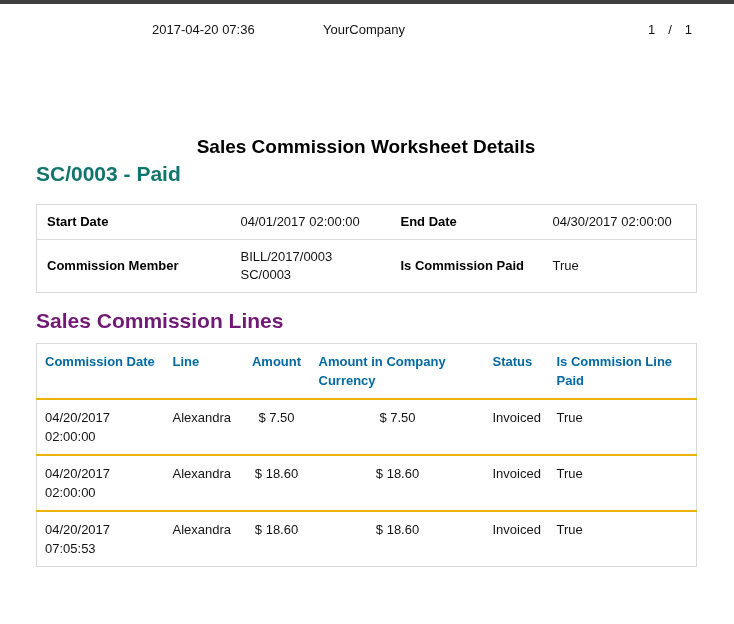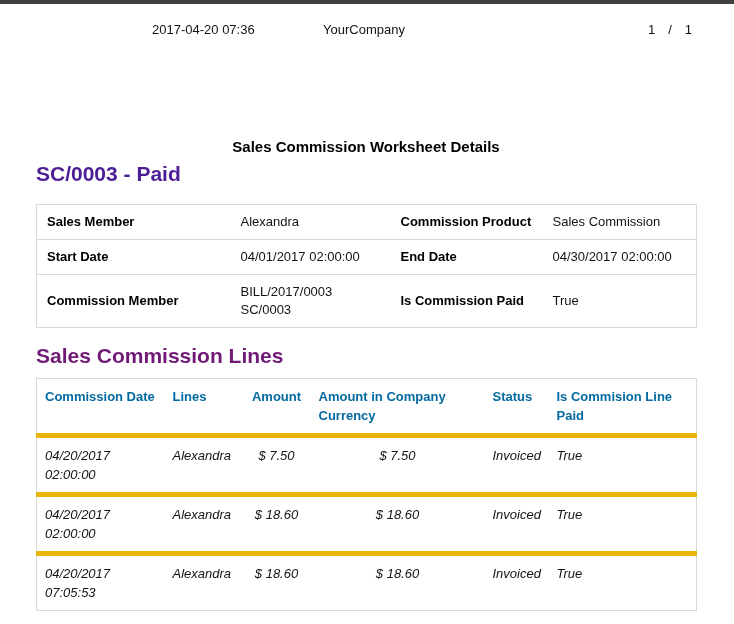--- a/index.html
+++ b/index.html
@@ -21,53 +21,53 @@
     line-height: 18px;
   }
   .hdr-left  { flex: 1; text-align: right; }
   .hdr-center{ flex: 1; text-align: center; }
   .hdr-right { flex: 1; display: flex; justify-content: flex-end; gap: 13px; }
 
   .content { padding: 0 38px 0 36px; }
 
   .report-title {
     margin: 97px 0 0 0;
-    font-size: 15px;
+    font-size: 19px;
     line-height: 22px;
     font-weight: bold;
     text-align: center;
     color: #000;
   }
   .worksheet-heading {
     margin: 4px 0 0 0;
     font-size: 21px;
     line-height: 24px;
     font-weight: bold;
-    color: #4c1d95;
+    color: #0f766e;
   }
 
   table { border-collapse: collapse; width: 660px; table-layout: fixed; }
 
   .summary-table { margin-top: 18px; border: 1px solid #d9d9d9; font-size: 13px; }
   .summary-table td { padding: 8px 10px; line-height: 18px; vertical-align: middle; }
   .summary-table tr + tr td { border-top: 1px solid #d9d9d9; }
   td.lbl { font-weight: bold; color: #000; }
 
   .lines-heading {
     margin: 16px 0 0 0;
     font-size: 21px;
     line-height: 24px;
     font-weight: bold;
     color: #701a75;
   }
 
   .lines-table { margin-top: 10px; border: 1px solid #d9d9d9; font-size: 13px; }
   .lines-table th, .lines-table td { padding: 8px; line-height: 19px; vertical-align: top; text-align: left; }
   .lines-table th { font-weight: bold; color: #0369a1; }
-  .lines-table tbody td { border-top: 5px solid #eab308; font-style: italic; }
+  .lines-table tbody td { border-top: 2px solid #eab308; }
   .lines-table tbody tr { height: 54px; }
   .lines-table .num { text-align: center; }
 </style>
 </head>
 <body>
 
 <div class="page">
   <div class="top-bar"></div>
 
   <header class="page-header">
@@ -86,26 +86,20 @@
 
     <table class="summary-table">
       <colgroup>
         <col style="width:194px">
           <col style="width:160px">
           <col style="width:152px">
           <col style="width:154px">
       </colgroup>
       <tbody>
         <tr>
-          <td class="lbl">Sales Member</td>
-          <td class="val">Alexandra</td>
-          <td class="lbl">Commission Product</td>
-          <td class="val">Sales Commission</td>
-        </tr>
-        <tr>
           <td class="lbl">Start Date</td>
           <td class="val">04/01/2017 02:00:00</td>
           <td class="lbl">End Date</td>
           <td class="val">04/30/2017 02:00:00</td>
         </tr>
         <tr>
           <td class="lbl">Commission Member</td>
           <td class="val">BILL/2017/0003 SC/0003</td>
           <td class="lbl">Is Commission Paid</td>
           <td class="val">True</td>
@@ -120,21 +114,21 @@
         <col style="width:128px">
           <col style="width:78px">
           <col style="width:68px">
           <col style="width:174px">
           <col style="width:64px">
           <col style="width:148px">
       </colgroup>
       <thead>
         <tr>
           <th>Commission Date</th>
-          <th>Lines</th>
+          <th>Line</th>
           <th class="num">Amount</th>
           <th>Amount in Company Currency</th>
           <th>Status</th>
           <th>Is Commision Line Paid</th>
         </tr>
       </thead>
       <tbody>
         <tr>
           <td>04/20/2017 02:00:00</td>
           <td>Alexandra</td>

